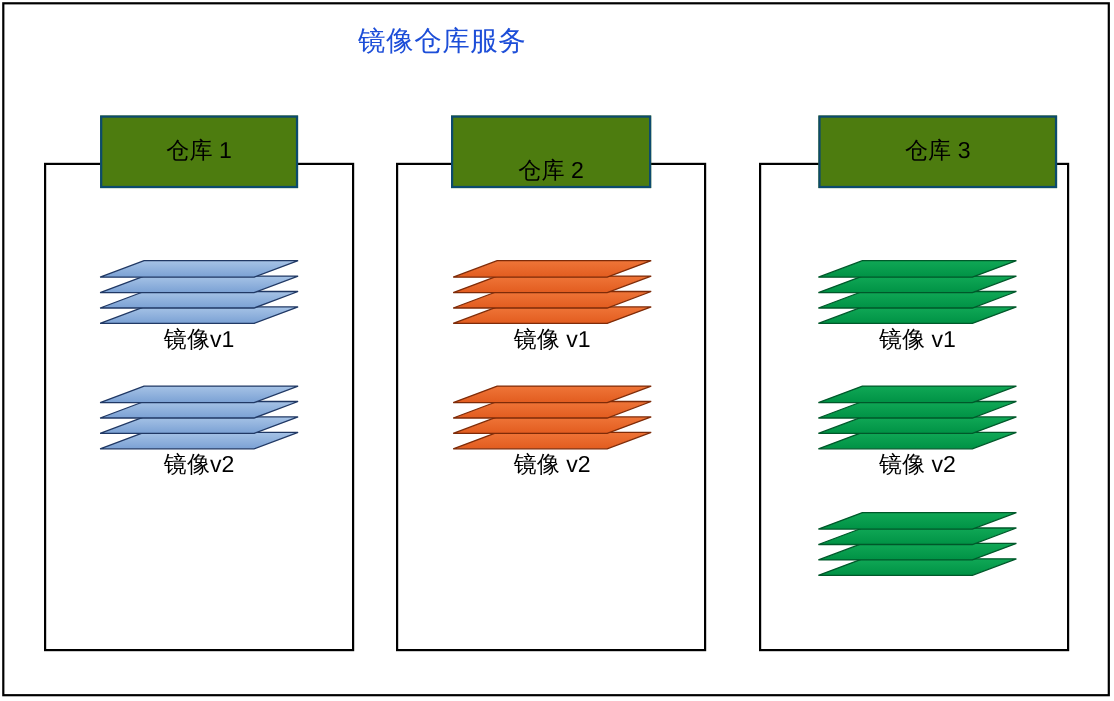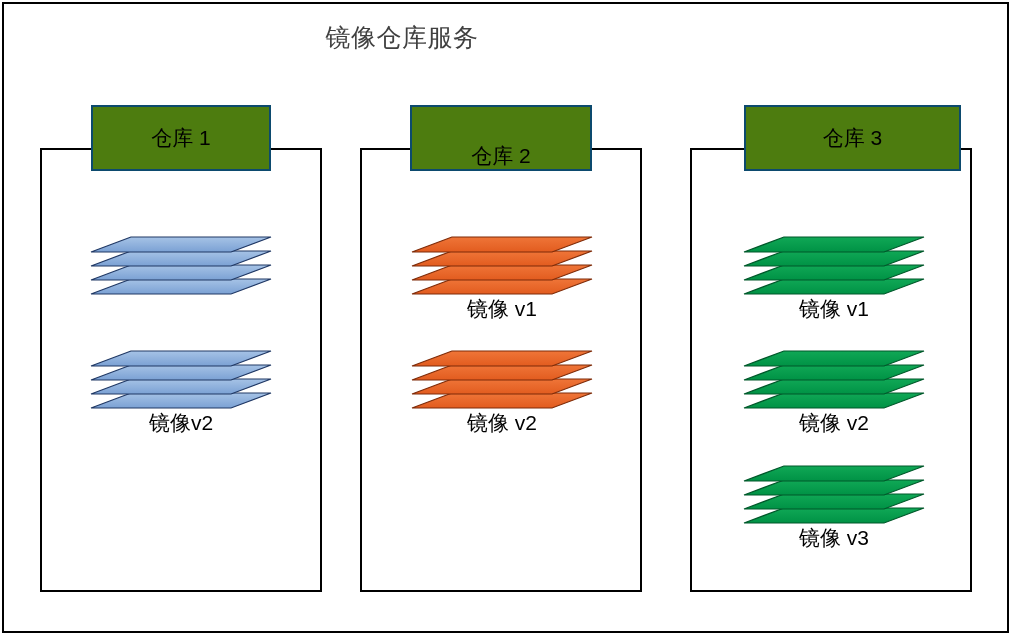--- a/index.html
+++ b/index.html
@@ -32,21 +32,21 @@
   }
   
   .diagram-title {
     position: absolute;
     left: 0;
     top: 22px;
     width: 804px;
     text-align: center;
     font-size: 25px;
     line-height: 30px;
-    color: #404040;
+    color: #1d4ed8;
     letter-spacing: 0.5px;
     white-space: nowrap;
   }
   
   .repo {
     position: absolute;
     box-sizing: border-box;
   }
   .repo-body {
     position: absolute;
@@ -128,20 +128,21 @@
           </linearGradient>
         </defs>
         <g stroke="#203864" stroke-width="1.2" fill="url(#gradBlue)">
           <polygon points="40,43 0,58 140,58 180,43"></polygon>
           <polygon points="40,29 0,44 140,44 180,29"></polygon>
           <polygon points="40,15 0,30 140,30 180,15"></polygon>
           <polygon points="40,1 0,16 140,16 180,1"></polygon>
         </g>
       </svg>
     </div>
+    <div class="image-label">镜像v1</div>
   </div>
 
   <div class="image-group" style="left:91px; top:350px; width:180px;">
     <div class="stack">
       <svg viewBox="0 0 180 58" preserveAspectRatio="none">
         <g stroke="#203864" stroke-width="1.2" fill="url(#gradBlue)">
           <polygon points="40,43 0,58 140,58 180,43"></polygon>
           <polygon points="40,29 0,44 140,44 180,29"></polygon>
           <polygon points="40,15 0,30 140,30 180,15"></polygon>
           <polygon points="40,1 0,16 140,16 180,1"></polygon>
@@ -238,16 +239,15 @@
     <div class="stack">
       <svg viewBox="0 0 180 58" preserveAspectRatio="none">
         <g stroke="#00582A" stroke-width="1.2" fill="url(#gradGreen)">
           <polygon points="40,43 0,58 140,58 180,43"></polygon>
           <polygon points="40,29 0,44 140,44 180,29"></polygon>
           <polygon points="40,15 0,30 140,30 180,15"></polygon>
           <polygon points="40,1 0,16 140,16 180,1"></polygon>
         </g>
       </svg>
     </div>
-    <div class="image-label">镜像 v3</div>
   </div>
 
 </div>
 
 </body></html>

